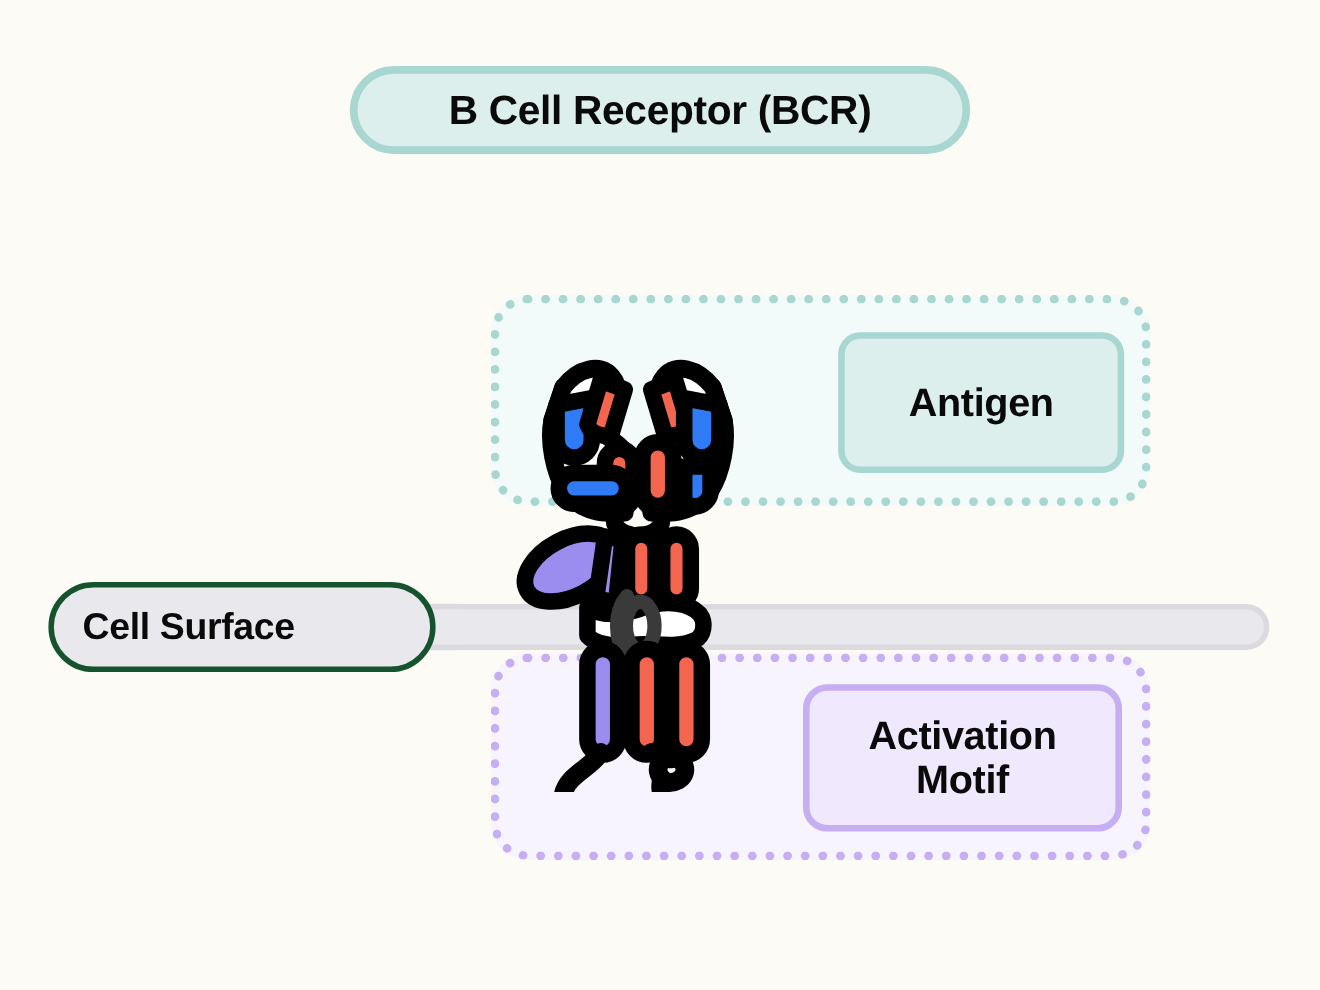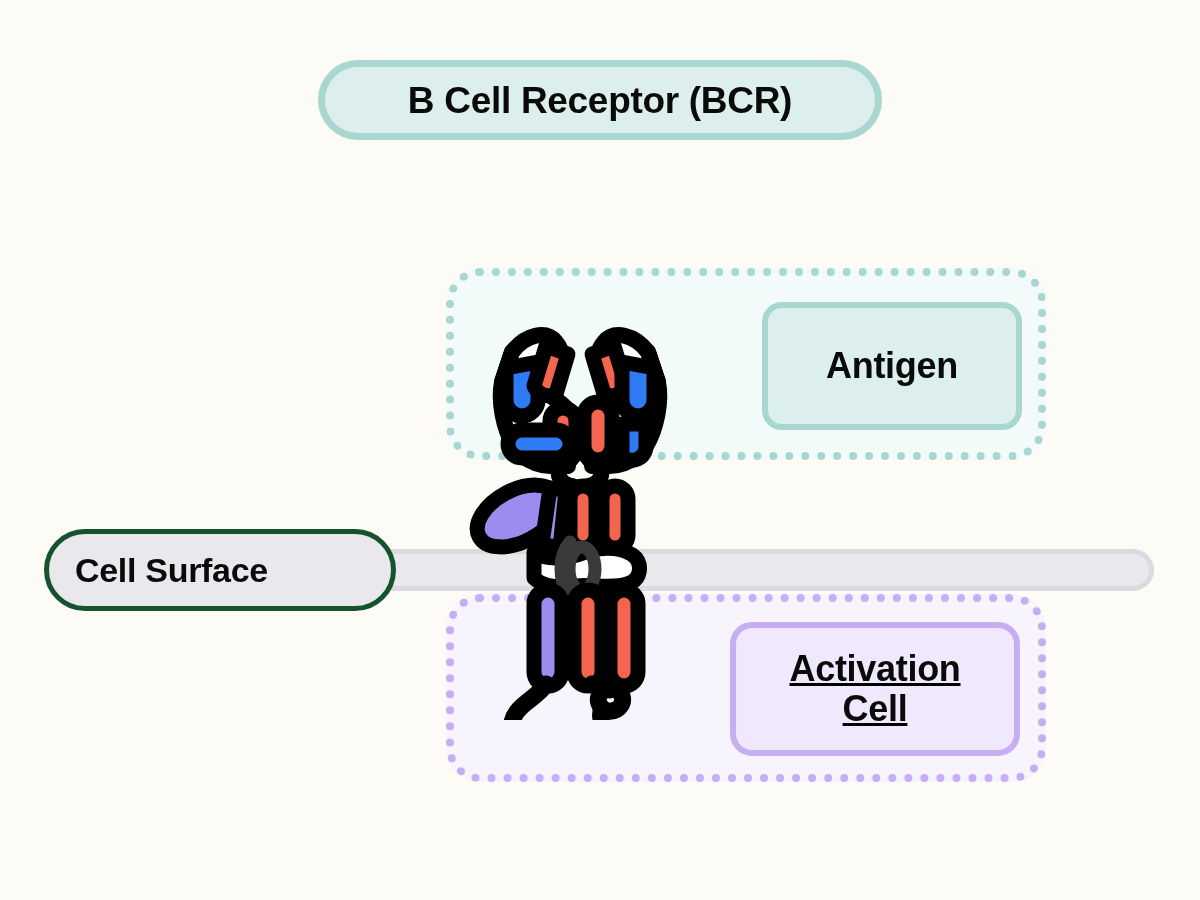--- a/index.html
+++ b/index.html
@@ -144,21 +144,20 @@
     border-radius: 20px;
   }
   #motif-label-box {
     left: 730px;
     top: 622px;
     width: 290px;
     height: 134px;
     background: #f0e8fd;
     border: 6px solid #c5aef2;
     border-radius: 22px;
-    text-decoration: underline;
   }
 
   
   #receptor-figure {
     position: absolute;
     left: 450px;
     top: 290px;
     width: 260px;
     height: 430px;
   }
@@ -263,16 +262,16 @@
       </g>
     </svg>
   </div>
 
   <div class="callout-label" id="antigen-label-box">
     <span class="label-line">Antigen</span>
   </div>
 
   <div class="callout-label" id="motif-label-box">
     <span class="label-line">Activation</span>
-    <span class="label-line">Cell</span>
+    <span class="label-line">Motif</span>
   </div>
 
 </div>
 
 </body></html>

